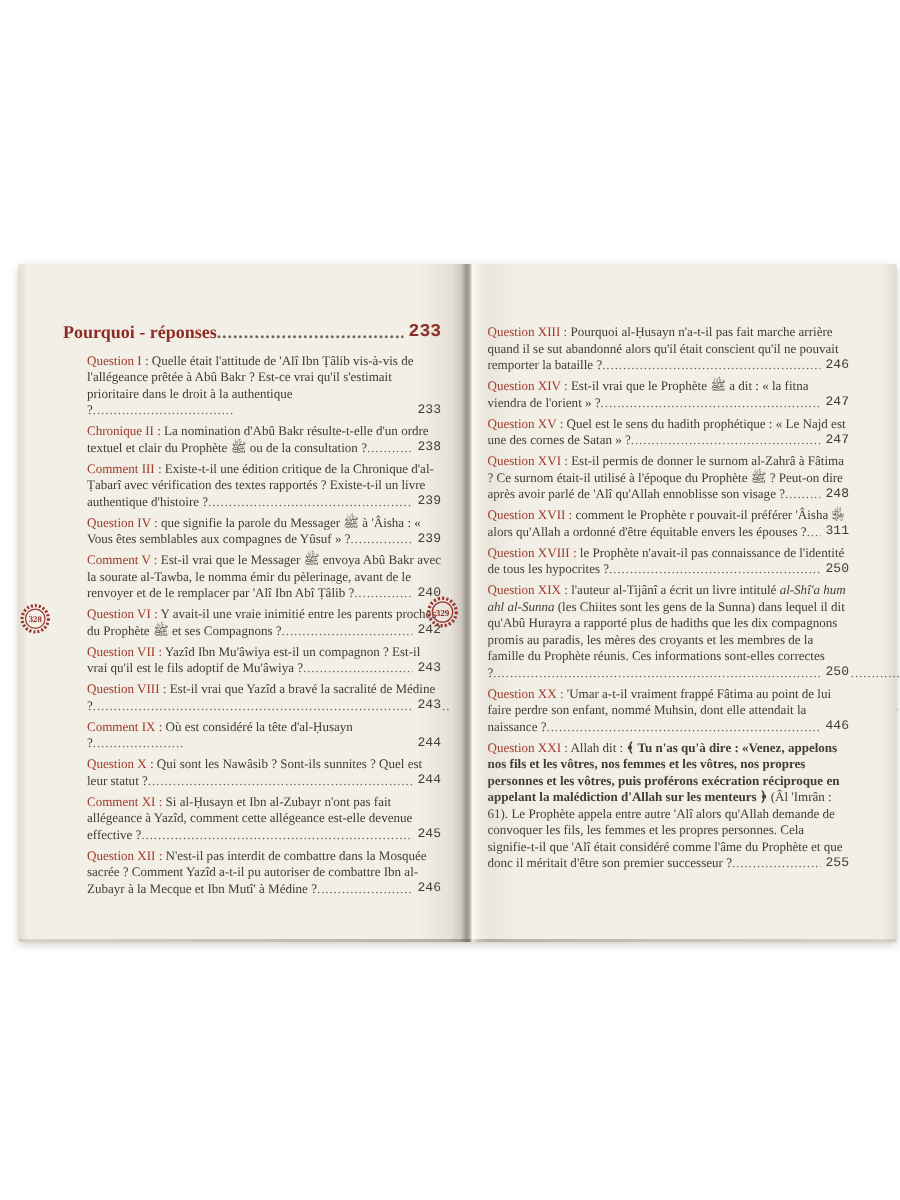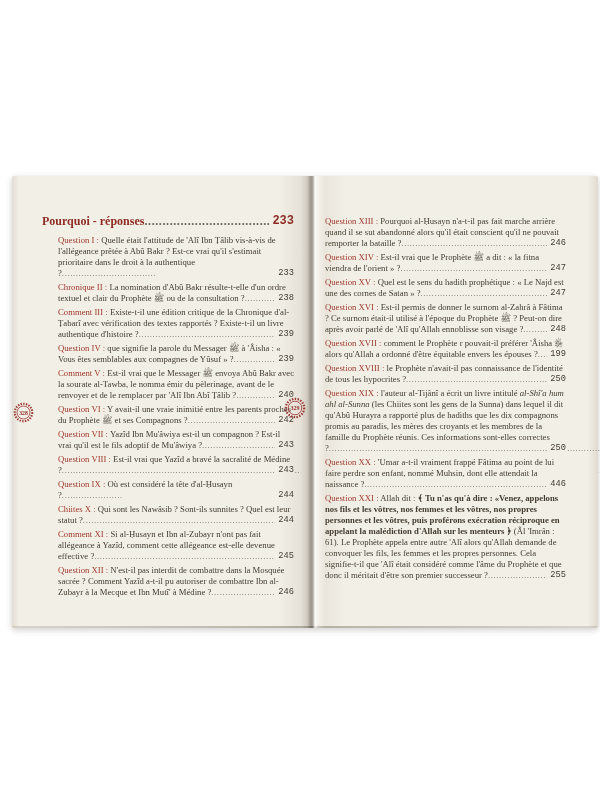--- a/index.html
+++ b/index.html
@@ -126,41 +126,41 @@
   <p class="entry lead"><span class="q-label">Question IV : </span><span class="q-body"><span>que signifie la parole du Messager ﷺ à 'Âisha : « Vous êtes semblables aux compagnes de Yûsuf » ?</span></span><span class="dots">.....................</span><span class="pg">239</span></p>
 
   <p class="entry lead"><span class="q-label">Comment V : </span><span class="q-body"><span>Est-il vrai que le Messager ﷺ envoya Abû Bakr avec la sourate al-Tawba, le nomma émir du pèlerinage, avant de le renvoyer et de le remplacer par 'Alî Ibn Abî Ṭâlib ?</span></span><span class="dots">....................</span><span class="pg">240</span></p>
 
   <p class="entry lead"><span class="q-label">Question VI : </span><span class="q-body"><span>Y avait-il une vraie inimitié entre les parents proches du Prophète ﷺ et ses Compagnons ?</span></span><span class="dots">......................................</span><span class="pg">242</span></p>
 
   <p class="entry lead"><span class="q-label">Question VII : </span><span class="q-body"><span>Yazîd Ibn Mu'âwiya est-il un compagnon ? Est-il vrai qu'il est le fils adoptif de Mu'âwiya ?</span></span><span class="dots">.................................</span><span class="pg">243</span></p>
 
   <p class="entry lead"><span class="q-label">Question VIII : </span><span class="q-body"><span>Est-il vrai que Yazîd a bravé la sacralité de Médine ?</span></span><span class="dots">....................................................................................................................................................................................................................................................................................................................................................................................................................................................................................................................</span><span class="pg">243</span></p>
 
-  <p class="entry lead"><span class="q-label">Question IX : </span><span class="q-body"><span>Où est considéré la tête d'al-Ḥusayn ?</span></span><span class="dots">......................</span><span class="pg">244</span></p>
+  <p class="entry lead"><span class="q-label">Comment IX : </span><span class="q-body"><span>Où est considéré la tête d'al-Ḥusayn ?</span></span><span class="dots">......................</span><span class="pg">244</span></p>
 
-  <p class="entry lead"><span class="q-label">Chiites X : </span><span class="q-body"><span>Qui sont les Nawâsib ? Sont-ils sunnites ? Quel est leur statut ?</span></span><span class="dots">......................................................................</span><span class="pg">244</span></p>
+  <p class="entry lead"><span class="q-label">Question X : </span><span class="q-body"><span>Qui sont les Nawâsib ? Sont-ils sunnites ? Quel est leur statut ?</span></span><span class="dots">......................................................................</span><span class="pg">244</span></p>
 
   <p class="entry lead"><span class="q-label">Comment XI : </span><span class="q-body"><span>Si al-Ḥusayn et Ibn al-Zubayr n'ont pas fait allégeance à Yazîd, comment cette allégeance est-elle devenue effective ?</span></span><span class="dots">........................................................................</span><span class="pg">245</span></p>
 
   <p class="entry lead"><span class="q-label">Question XII : </span><span class="q-body"><span>N'est-il pas interdit de combattre dans la Mosquée sacrée ? Comment Yazîd a-t-il pu autoriser de combattre Ibn al-Zubayr à la Mecque et Ibn Mutî' à Médine ?</span></span><span class="dots">.............................</span><span class="pg">246</span></p>
 </div>
   </div>
 
   <div class="page page-right">
     <div id="right-entries">
   <p class="entry lead"><span class="q-label">Question XIII : </span><span class="q-body"><span>Pourquoi al-Ḥusayn n'a-t-il pas fait marche arrière quand il se sut abandonné alors qu'il était conscient qu'il ne pouvait remporter la bataille ?</span></span><span class="dots">...........................................................</span><span class="pg">246</span></p>
 
   <p class="entry lead"><span class="q-label">Question XIV : </span><span class="q-body"><span>Est-il vrai que le Prophète ﷺ a dit : « la fitna viendra de l'orient » ?</span></span><span class="dots">...........................................................</span><span class="pg">247</span></p>
 
   <p class="entry lead"><span class="q-label">Question XV : </span><span class="q-body"><span>Quel est le sens du hadith prophétique : « Le Najd est une des cornes de Satan » ?</span></span><span class="dots">....................................................</span><span class="pg">247</span></p>
 
   <p class="entry lead"><span class="q-label">Question XVI : </span><span class="q-body"><span>Est-il permis de donner le surnom al-Zahrâ à Fâtima ? Ce surnom était-il utilisé à l'époque du Prophète ﷺ ? Peut-on dire après avoir parlé de 'Alî qu'Allah ennoblisse son visage ?</span></span><span class="dots">...............</span><span class="pg">248</span></p>
 
-  <p class="entry lead"><span class="q-label">Question XVII : </span><span class="q-body"><span>comment le Prophète r pouvait-il préférer 'Âisha ﵂ alors qu'Allah a ordonné d'être équitable envers les épouses ?</span></span><span class="dots">..........</span><span class="pg">199</span></p>
+  <p class="entry lead"><span class="q-label">Question XVII : </span><span class="q-body"><span>comment le Prophète r pouvait-il préférer 'Âisha ﵂ alors qu'Allah a ordonné d'être équitable envers les épouses ?</span></span><span class="dots">..........</span><span class="pg">311</span></p>
 
   <p class="entry lead"><span class="q-label">Question XVIII : </span><span class="q-body"><span>le Prophète n'avait-il pas connaissance de l'identité de tous les hypocrites ?</span></span><span class="dots">.........................................................</span><span class="pg">250</span></p>
 
   <p class="entry lead"><span class="q-label">Question XIX : </span><span class="q-body"><span>l'auteur al-Tijânî a écrit un livre intitulé </span><span class="i">al-Shî'a hum ahl al-Sunna</span><span> (les Chiites sont les gens de la Sunna) dans lequel il dit qu'Abû Hurayra a rapporté plus de hadiths que les dix compagnons promis au paradis, les mères des croyants et les membres de la famille du Prophète réunis. Ces informations sont-elles correctes ?</span></span><span class="dots">....................................................................................................................................................................................................................................................................................................................................................................................................................................................................................................................</span><span class="pg">250</span></p>
 
   <p class="entry lead"><span class="q-label">Question XX : </span><span class="q-body"><span>'Umar a-t-il vraiment frappé Fâtima au point de lui faire perdre son enfant, nommé Muhsin, dont elle attendait la naissance ?</span></span><span class="dots">........................................................................</span><span class="pg">446</span></p>
 
   <p class="entry lead"><span class="q-label">Question XXI : </span><span class="q-body"><span>Allah dit : </span><span class="b">﴾ Tu n'as qu'à dire : «Venez, appelons nos fils et les vôtres, nos femmes et les vôtres, nos propres personnes et les vôtres, puis proférons exécration réciproque en appelant la malédiction d'Allah sur les menteurs ﴿</span><span> (Âl 'Imrân : 61). Le Prophète appela entre autre 'Alî alors qu'Allah demande de convoquer les fils, les femmes et les propres personnes. Cela signifie-t-il que 'Alî était considéré comme l'âme du Prophète et que donc il méritait d'être son premier successeur ?</span></span><span class="dots">............................</span><span class="pg">255</span></p>
 </div>
   </div>

